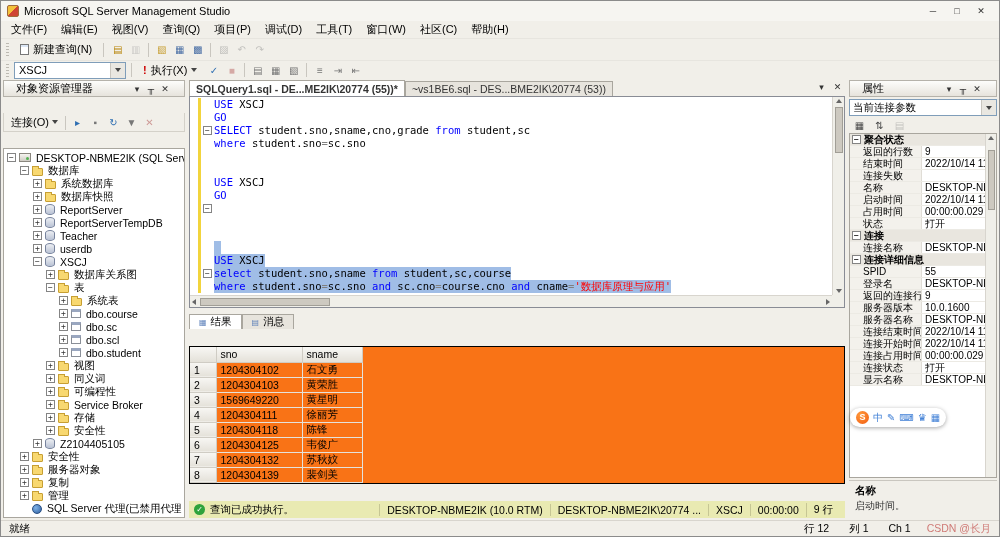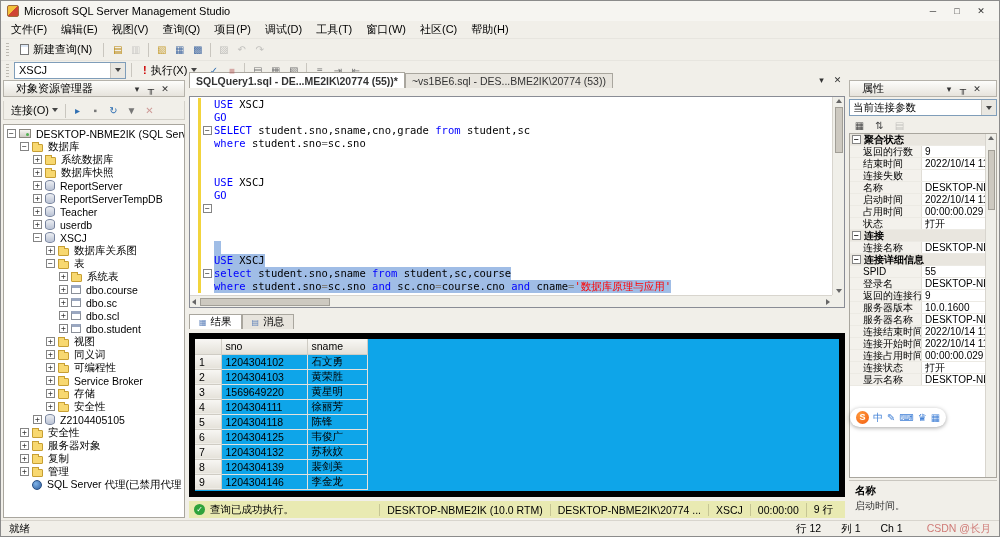--- a/index.html
+++ b/index.html
@@ -36,39 +36,39 @@
 
   
   .main{flex:1;display:flex;min-height:0}
   .panel{display:flex;flex-direction:column;background:#f1efe9}
   .panel.left{width:186px;flex:0 0 auto}
   .panel.right{width:152px;flex:0 0 auto}
   .panel-hdr{height:17px;display:flex;align-items:center;padding:0 12px;background:linear-gradient(#fdfdfb,#e6e3dc);border:1px solid #b5b2aa;margin:1px 2px 0 2px;flex:0 0 auto}
   .panel-title{flex:1;font-size:11px;white-space:nowrap;overflow:hidden}
   .ph-icon{width:14px;text-align:center;font-size:9px;color:#333}
 
-  .oe-toolbar{height:19px;display:flex;align-items:flex-end;gap:0;padding:1px 3px;margin:4px 2px;border:1px solid #d4d1c9;border-top:none;background:#f1efe9;flex:0 0 auto}
+  .oe-toolbar{height:19px;display:flex;align-items:flex-end;gap:0;padding:1px 3px;margin:16px 2px;border:1px solid #d4d1c9;border-top:none;background:#f1efe9;flex:0 0 auto}
   .connect-btn{display:inline-flex;align-items:center;gap:3px;font-size:11px;height:16px;border:1px solid transparent;background:transparent;padding:0 3px;font-family:inherit}
   .tree{flex:1;background:#fff;border:1px solid #a9a69e;margin:0 2px 2px 2px;overflow:hidden;padding:2px 0 0 3px}
   .tree-row{display:flex;align-items:center;height:13px;white-space:nowrap;font-size:10.5px}
   .t-spacer{flex:0 0 auto}
   .expander{flex:0 0 auto;width:9px;height:9px;border:1px solid #848484;background:#fff;font-size:8px;line-height:7px;text-align:center;color:#333;margin-right:3px;font-family:"DejaVu Sans Mono",monospace}
   .t-icon{margin-right:3px;flex:0 0 auto;display:inline-block}
   .icon-folder{width:11px;height:8px;background:#f8d870;border:1px solid #c79f33;border-radius:1px;position:relative;margin-top:2px}
   .icon-folder::before{content:"";position:absolute;top:-3px;left:-1px;width:5px;height:2px;background:#f8d870;border:1px solid #c79f33;border-bottom:none}
   .icon-db{width:10px;height:11px;background:linear-gradient(180deg,#eef0f4,#b9c2d4);border:1px solid #77839d;border-radius:5px/3px}
   .icon-table{width:10px;height:9px;background:#fff;border:1px solid #8a8f98;border-top:3px solid #9aa7c0}
   .icon-server{width:12px;height:9px;background:linear-gradient(#f5f4f0,#cfccc4);border:1px solid #8a877f;position:relative}
   .icon-server::after{content:"";position:absolute;right:1px;bottom:1px;width:3px;height:3px;background:#52b152;border-radius:50%}
   .icon-agent{width:10px;height:10px;border-radius:50%;background:radial-gradient(circle at 35% 35%,#7fb3e8,#2f5e9e);border:1px solid #274e83}
   .t-label{padding:0 2px}
 
   
   .center{flex:1;display:flex;flex-direction:column;min-width:0;background:#f1efe9}
-  .tabstrip{height:17px;display:flex;align-items:center;padding:1px 2px 16px 2px;flex:0 0 auto}
+  .tabstrip{height:17px;display:flex;align-items:flex-start;padding:1px 2px 16px 2px;flex:0 0 auto}
   .tabs{display:flex;flex:1;min-width:0;align-items:flex-end;overflow:hidden}
   .tab{height:15px;display:flex;align-items:center;padding:0 6px;font-size:10.5px;border:1px solid #a9a69e;border-bottom:none;background:#e7e4dd;color:#333;white-space:nowrap;overflow:hidden}
   .tab.active{background:#fff;font-weight:bold;height:16px}
   .ts-btn{width:15px;height:14px;display:inline-flex;align-items:center;justify-content:center;font-size:9px;color:#333;margin-left:1px}
 
   .editor-zone{height:212px;flex:0 0 auto;display:grid;grid-template:1fr 12px / 1fr 12px;background:#fff;border:1px solid #898c95;margin:0 2px}
   .code{grid-area:1/1;overflow:hidden;font-family:"DejaVu Sans Mono",monospace;font-size:10.5px;line-height:13px;padding-top:1px}
   .vscroll{grid-area:1/2;background:#f0efe9;display:flex;flex-direction:column;align-items:center;border-left:1px solid #d8d5ce}
   .hscroll{grid-area:2/1;background:#f0efe9;display:flex;align-items:center;border-top:1px solid #d8d5ce}
   .scorner{grid-area:2/2;background:#f0efe9}
@@ -88,21 +88,21 @@
   .ctext{display:inline-block;white-space:pre;line-height:13px}
   .ctext.sel{background:var(--sel)}
   .ctext.sel-empty{min-width:7px}
   .kw{color:var(--kw)}.str{color:var(--str)}.op{color:var(--op)}.pl{color:#000}
 
   .hsplit{height:4px;flex:0 0 auto}
   .rtabs{height:17px;display:flex;align-items:flex-end;padding:0 2px;flex:0 0 auto}
   .rtab{height:15px;display:flex;align-items:center;gap:4px;padding:0 9px;font-size:10.5px;border:1px solid #a9a69e;border-bottom:none;background:#e7e4dd}
   .rtab.active{background:#fff}
   .rtab-icon{font-size:8px;color:#5b7fb9}
-  .grid-wrap{flex:1;min-height:0;background:#0ea5e9;border:6px solid #000000;margin:4px 2px;overflow:hidden}
+  .grid-wrap{flex:1;min-height:0;background:#f97316;border:1px solid #000000;margin:17px 2px;overflow:hidden}
   table{border-collapse:collapse;font-size:10.5px}
   th{background:linear-gradient(#f8f7f4,#e4e1d9);border-right:1px solid #cfccc4;border-bottom:1px solid #cfccc4;font-weight:normal;height:15px;padding:0 4px;text-align:left}
   th:nth-child(1){min-width:26px}
   th:nth-child(2){min-width:86px}
   th:nth-child(3){min-width:60px}
   td{border-right:1px solid #e4e2dc;border-bottom:1px solid #e4e2dc;height:15px;padding:0 4px;white-space:nowrap}
   td.rowhdr{background:linear-gradient(#f8f7f4,#e4e1d9);border-right:1px solid #cfccc4;border-bottom:1px solid #cfccc4}
 
   .qstatus{height:17px;flex:0 0 auto;display:flex;align-items:center;background:var(--statusbg);margin:0 2px 2px 2px;padding:0 5px;font-size:10.5px;gap:5px}
   .okdot{width:11px;height:11px;border-radius:50%;background:#2fa33c;color:#fff;font-size:8px;line-height:11px;text-align:center;flex:0 0 auto}
@@ -119,21 +119,21 @@
   .pval{flex:1;padding:0 3px;overflow:hidden;white-space:nowrap;height:100%;display:flex;align-items:center}
   .pg-scroll{position:absolute;right:0;top:0;bottom:0;width:11px;background:#f0efe9;border-left:1px solid #d8d5ce;display:flex;flex-direction:column;align-items:center}
   .pg-thumb{width:7px;height:60px;background:#cdc9c0;border:1px solid #a19e96;margin-top:8px}
   .prop-help{height:38px;margin:2px;background:#f1efe9;border-top:1px solid #c9c6bf;padding:3px 6px;flex:0 0 auto}
   .ph-title{font-weight:bold;font-size:10.5px}
   .ph-text{font-size:10px;color:#333;margin-top:1px}
 
   
   .statusbar{height:16px;flex:0 0 auto;display:flex;align-items:center;background:#f1efe9;border-top:1px solid #d8d5ce;padding:0 8px;font-size:10.5px}
   .sb-right{margin-left:auto;display:flex;gap:20px}
-  .watermark{color:#cf7a76;margin-left:24px;white-space:nowrap}
+  .watermark{color:#cf7a76;margin-left:16px;white-space:nowrap}
 
   
   .ime{position:absolute;left:849px;top:407px;height:19px;background:#fff;border-radius:10px;box-shadow:0 1px 4px rgba(0,0,0,.35);display:flex;align-items:center;gap:4px;padding:0 6px;z-index:9}
   .ime-logo{width:13px;height:13px;border-radius:50%;background:radial-gradient(circle at 35% 30%,#ff9a3c,#f25b10);color:#fff;font-size:9px;font-weight:bold;text-align:center;line-height:13px;flex:0 0 auto}
   .ime-icon{color:#3f7fd6;font-size:10px}
 </style>
 </head>
 <body>
 
 <div class="app">

